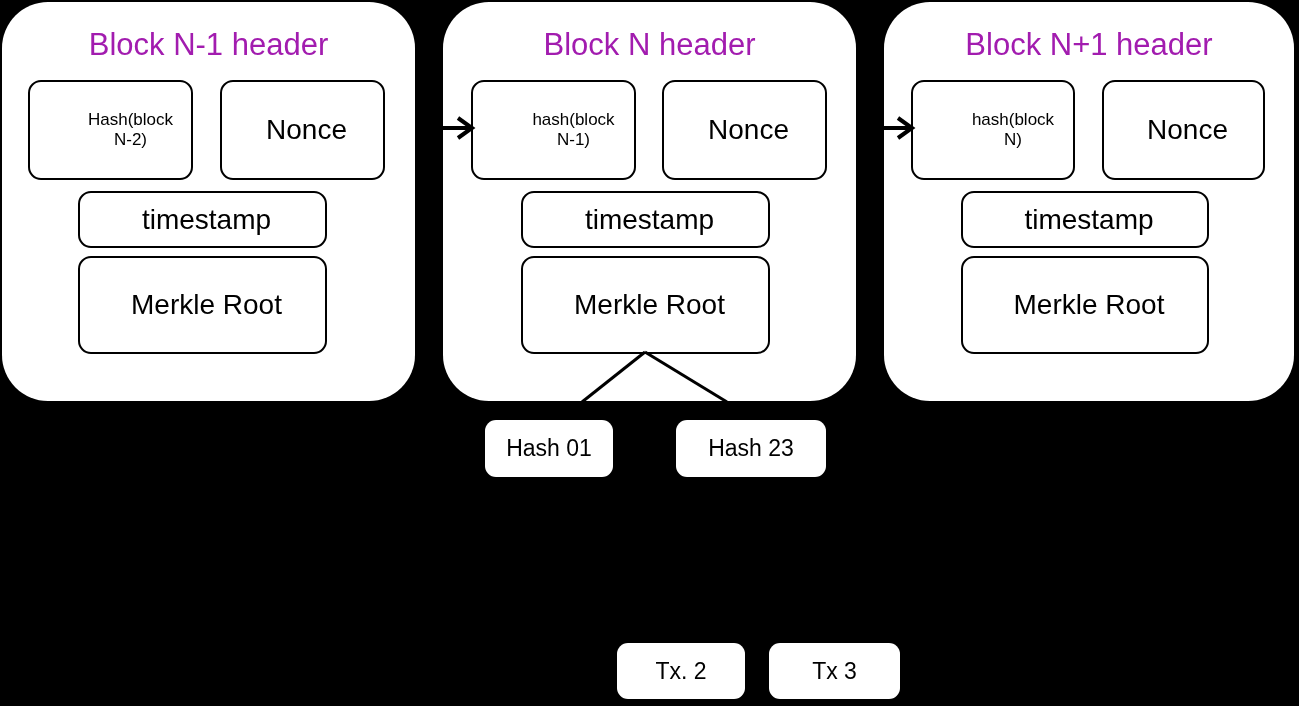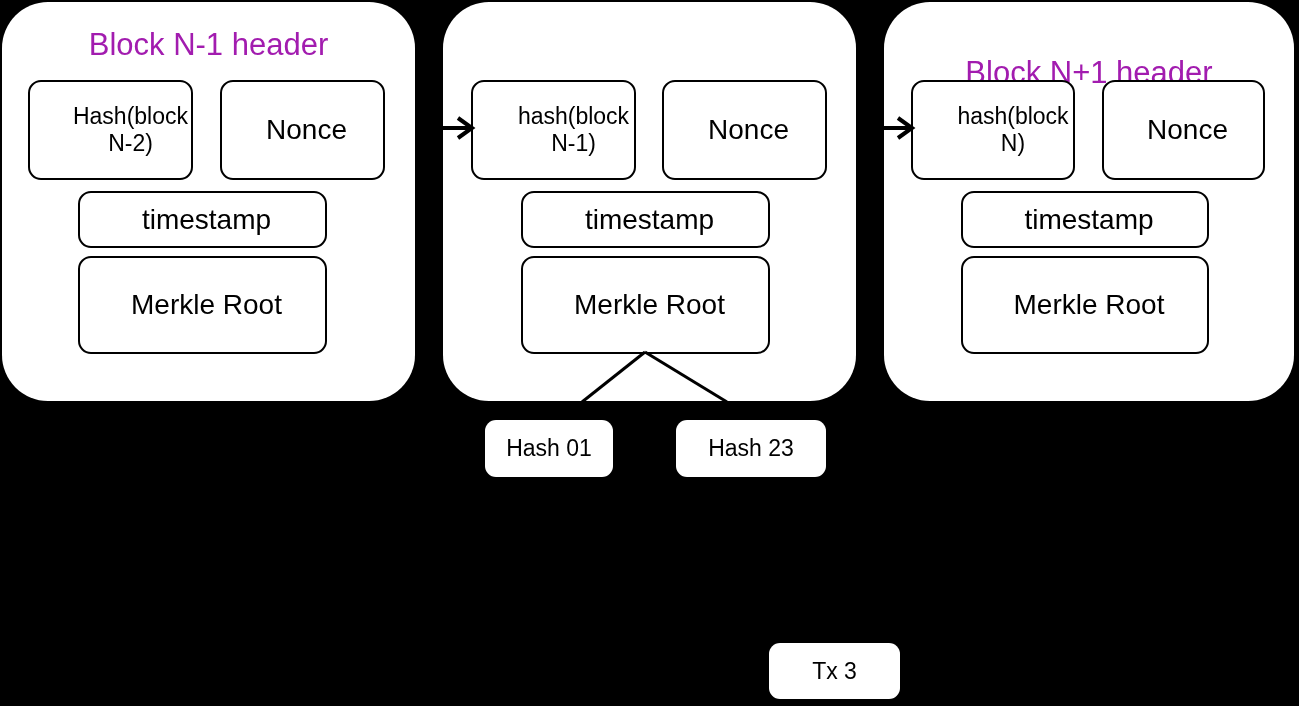--- a/index.html
+++ b/index.html
@@ -43,21 +43,21 @@
     background: #ffffff;
     border: 2px solid #000000;
     border-radius: 13px;
     color: #000000;
     display: flex;
     align-items: center;
     justify-content: center;
     text-align: center;
     line-height: 1.18;
   }
-  .field.small { font-size: 23px; padding-left: 40px; }
+  .field.small { font-size: 17px; padding-left: 40px; }
   .field.big   { font-size: 28px; padding-left: 8px; }
 
   
   .chip {
     position: absolute;
     box-sizing: border-box;
     background: #ffffff;
     border-radius: 11px;
     color: #000000;
     font-size: 23px;
@@ -94,37 +94,38 @@
     </div>
 
     <div class="field big" style="left:218px; top:78px; width:165px; height:100px;">Nonce</div>
 
     <div class="field big" style="left:76px; top:189px; width:249px; height:57px;">timestamp</div>
 
     <div class="field big" style="left:76px; top:254px; width:249px; height:98px;">Merkle Root</div>
   </div>
 
   <div class="block-card" style="left:443px; top:2px; width:413px; height:399px;">
+    <div class="block-title" style="top:25px;">Block N header</div>
 
     <div class="field small" style="left:28px; top:78px; width:165px; height:100px;">
       <span>
         <span>hash(block</span><br>
         <span>N-1)</span>
       </span>
     </div>
 
     <div class="field big" style="left:219px; top:78px; width:165px; height:100px;">Nonce</div>
 
     <div class="field big" style="left:78px; top:189px; width:249px; height:57px;">timestamp</div>
 
     <div class="field big" style="left:78px; top:254px; width:249px; height:98px;">Merkle Root</div>
   </div>
 
   <div class="block-card" style="left:884px; top:2px; width:410px; height:399px;">
-    <div class="block-title" style="top:25px;margin-top:28px;">Block N+1 header</div>
+    <div class="block-title" style="top:25px;">Block N+1 header</div>
 
     <div class="field small" style="left:27px; top:78px; width:164px; height:100px;">
       <span>
         <span>hash(block</span><br>
         <span>N)</span>
       </span>
     </div>
 
     <div class="field big" style="left:218px; top:78px; width:163px; height:100px;">Nonce</div>
 
@@ -132,20 +133,21 @@
 
     <div class="field big" style="left:77px; top:254px; width:248px; height:98px;">Merkle Root</div>
   </div>
 
   <div class="chip" style="left:485px; top:420px; width:128px; height:57px;">Hash 01</div>
 
   <div class="chip" style="left:676px; top:420px; width:150px; height:57px;">Hash 23</div>
 
 
 
+  <div class="chip" style="left:617px; top:643px; width:128px; height:56px;">Tx. 2</div>
 
   <div class="chip" style="left:769px; top:643px; width:131px; height:56px;">Tx 3</div>
 
   <svg class="connectors" viewBox="0 0 1299 706" width="1299" height="706">
 
     <g>
       <line x1="420" y1="128" x2="470" y2="128" stroke="#000000" stroke-width="4"></line>
       <polyline points="458,118 472,128 458,138" fill="none" stroke="#000000" stroke-width="4"></polyline>
     </g>
 

